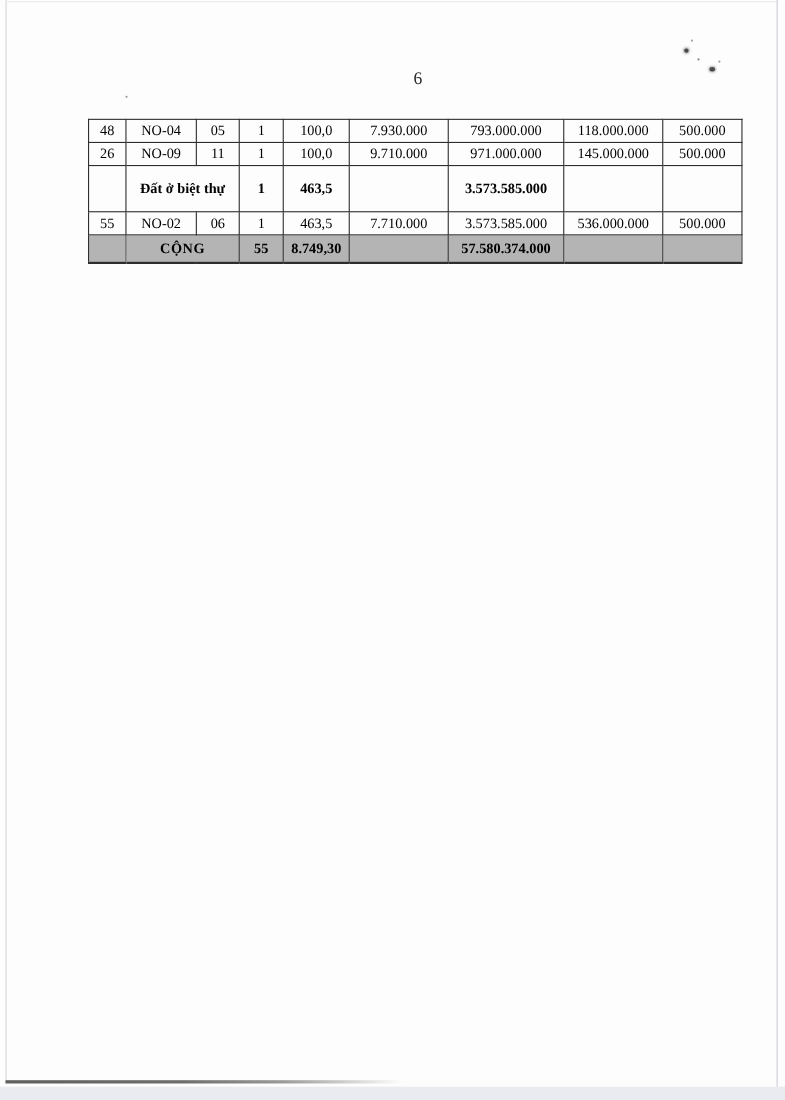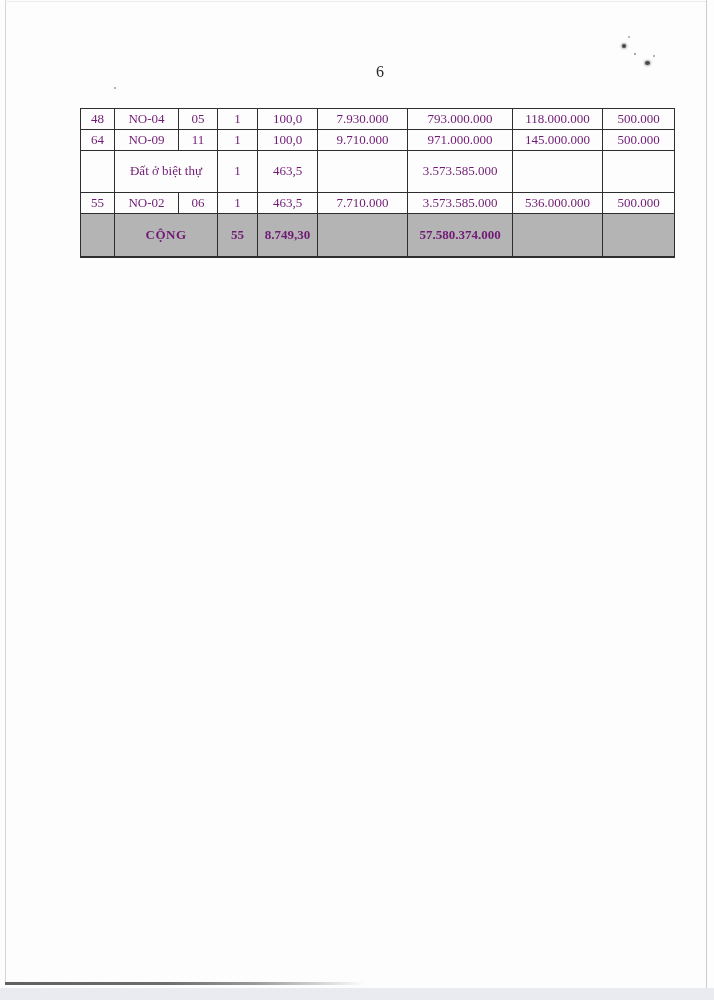--- a/index.html
+++ b/index.html
@@ -65,40 +65,40 @@
     width: 2px; height: 2px; border-radius: 50%;
     background: #9c9c9c;
   }
   
   table.alloc {
     position: absolute; left: 80px; top: 108px;
     width: 594px;
     border-collapse: collapse;
     table-layout: fixed;
     font-size: 13px;
-    color: #701a75;
+    color: #000000;
   }
   table.alloc td {
     border: 1px solid #2e2e2e;
     text-align: center;
     vertical-align: middle;
     padding: 0 1px;
     height: 21px;
     overflow: hidden;
     white-space: nowrap;
   }
   table.alloc tr.subtotal td {
     height: 42px;
-    font-weight: normal;
+    font-weight: bold;
     white-space: normal;
     line-height: 1.25;
     text-align: center;
   }
   table.alloc tr.total td {
-    height: 43px;
+    height: 25px;
     font-weight: bold;
     background: var(--total-bg, #b4b4b4);
     border-bottom-width: 2px;
   }
   table.alloc tr.total td:nth-child(2) { letter-spacing: 0.5px; }
 </style>
 </head>
 <body>
 
 <div class="page">
@@ -130,21 +130,21 @@
           <td>NO-04</td>
           <td>05</td>
           <td>1</td>
           <td>100,0</td>
           <td>7.930.000</td>
           <td>793.000.000</td>
           <td>118.000.000</td>
           <td>500.000</td>
         </tr>
         <tr class="data">
-          <td>64</td>
+          <td>26</td>
           <td>NO-09</td>
           <td>11</td>
           <td>1</td>
           <td>100,0</td>
           <td>9.710.000</td>
           <td>971.000.000</td>
           <td>145.000.000</td>
           <td>500.000</td>
         </tr>
         <tr class="subtotal">

